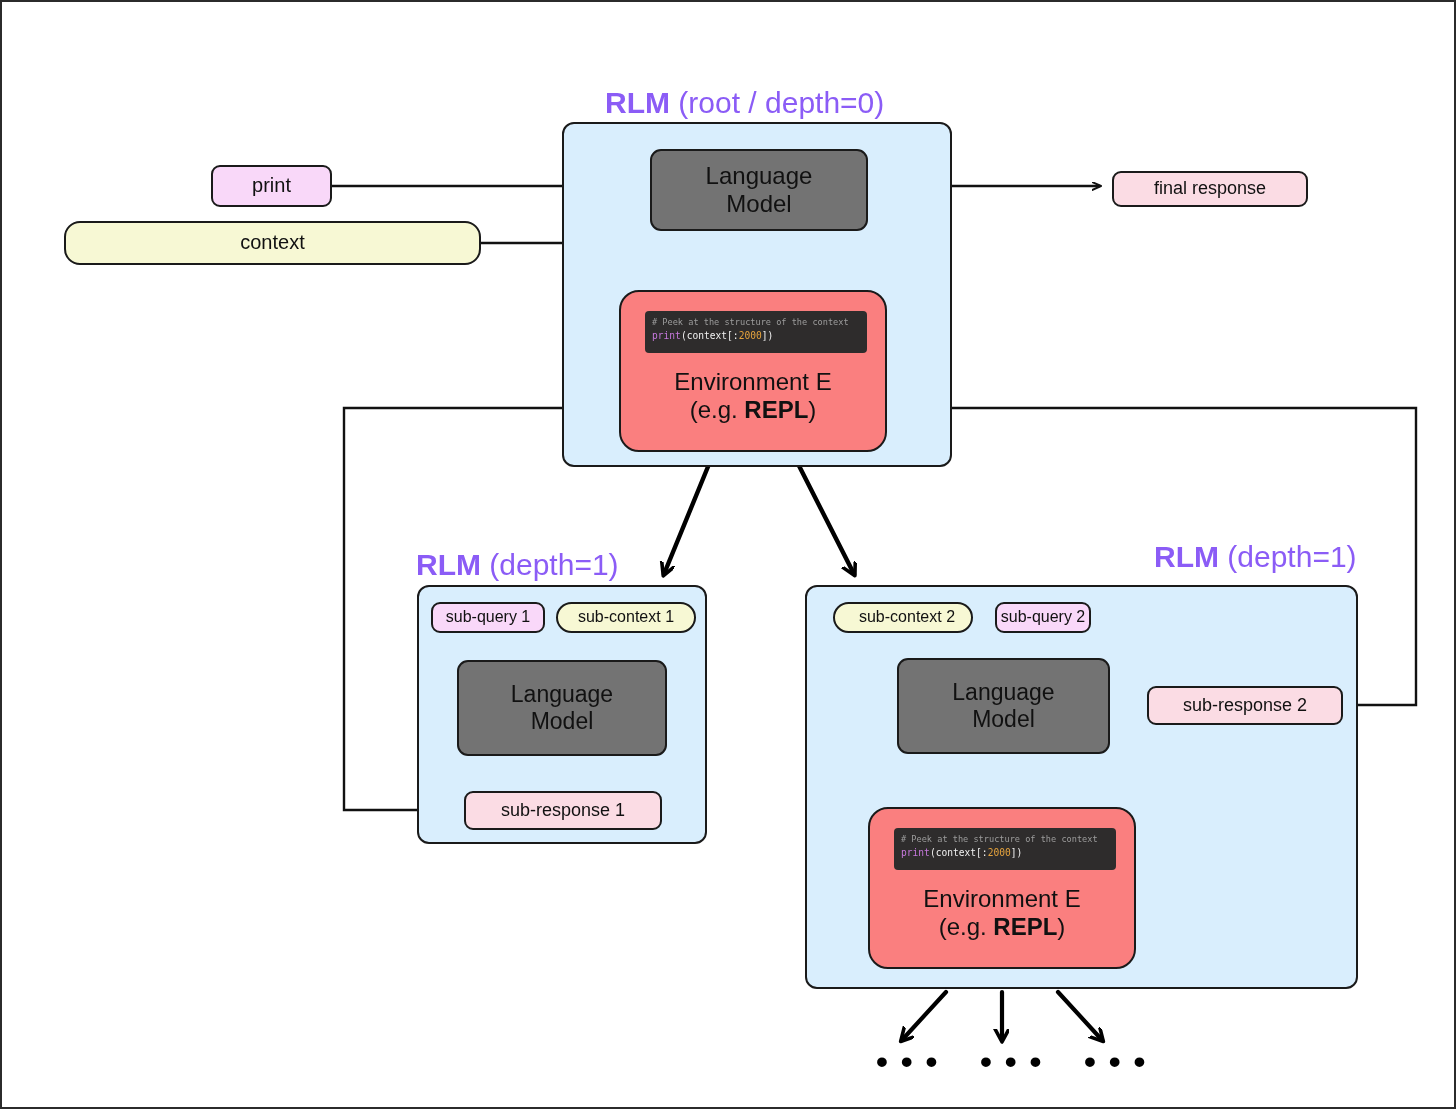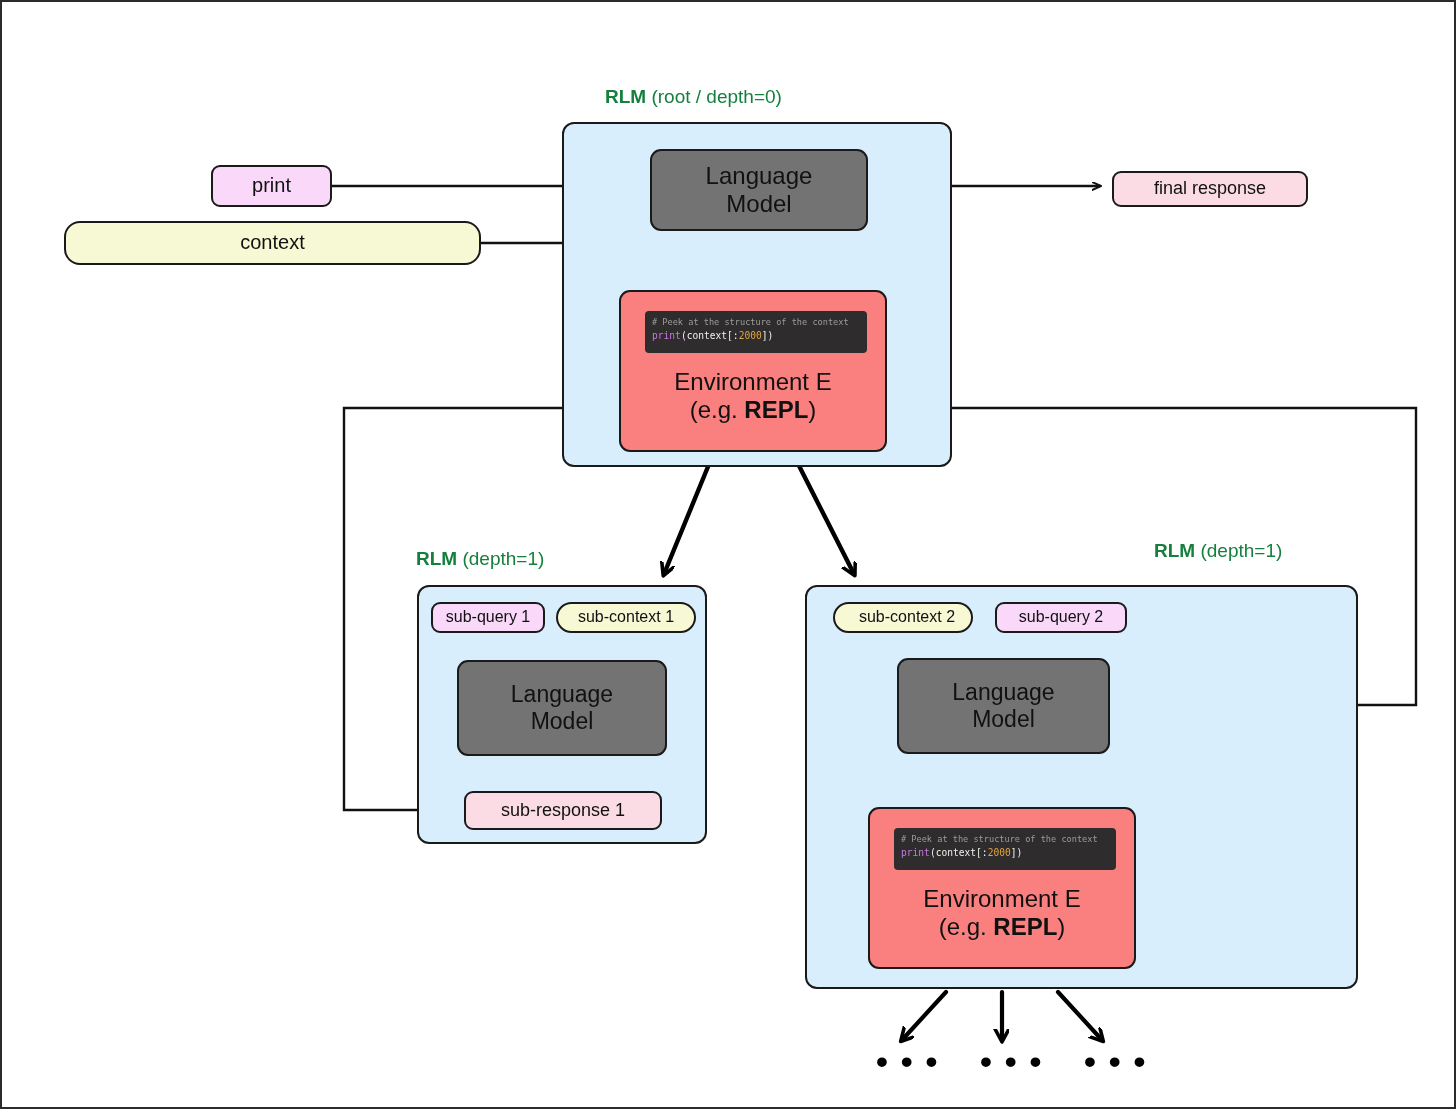--- a/index.html
+++ b/index.html
@@ -39,31 +39,31 @@
   }
   .container-rlm {
     position: absolute;
     box-sizing: border-box;
     background: #d9eefd;
     border: 2.5px solid #1a1a1a;
     border-radius: 12px;
   }
   .title {
     position: absolute;
-    font-size: 19px;
-    color: #15803d;
+    font-size: 30px;
+    color: #8b5cf6;
     white-space: nowrap;
   }
   .title b { font-weight: bold; }
   .title span.reg { font-weight: normal; }
 
   .box-query   { background: #f9d8f9; border-radius: 9px; }
   .box-context { background: #f7f8d4; border-radius: 16px; }
   .box-lm      { background: #737373; border-radius: 11px; }
-  .box-env     { background: #fa7f7f; border-radius: 11px; flex-direction: column; }
+  .box-env     { background: #fa7f7f; border-radius: 20px; flex-direction: column; }
   .box-resp    { background: #fbdce4; border-radius: 9px; }
 
   .code {
     position: absolute;
     background: #2e2c2c;
     border-radius: 4px;
     font-family: "DejaVu Sans Mono", monospace;
     color: #f2f2f2;
     box-sizing: border-box;
     text-align: left;
@@ -214,29 +214,32 @@
   <div class="node box-resp" style="left:462px; top:789px; width:198px; height:39px; font-size:18px;align-items:center;">
     <span>sub-response 1</span>
   </div>
 
   <div class="container-rlm" style="left:803px; top:583px; width:553px; height:404px;"></div>
 
   <div class="node box-context" style="left:831px; top:600px; width:140px; height:31px; font-size:16px;padding-left:8px;">
     <span>sub-context 2</span>
   </div>
 
-  <div class="node box-query" style="left:993px; top:600px; width:132px; height:31px; font-size:16px;">
+  <div class="node box-query" style="left:993px; top:600px; width:96px; height:31px; font-size:16px;">
     <span>sub-query 2</span>
   </div>
 
   <div class="node box-lm" style="left:895px; top:656px; width:213px; height:96px; font-size:23px; flex-direction:column;">
     <span>Language</span>
     <span>Model</span>
   </div>
 
+  <div class="node box-resp" style="left:1145px; top:684px; width:196px; height:39px; font-size:18px;">
+    <span>sub-response 2</span>
+  </div>
 
   <div class="node box-env" style="left:866px; top:805px; width:268px; height:162px; font-size:24px;">
     <div class="code" style="left:24px; top:19px; width:222px; height:42px; padding:5px 7px; font-size:8.6px; line-height:1.55;">
       <div>
         <span class="comment"># Peek at the structure of the context</span>
       </div>
       <div style="font-size:9.6px;">
         <span class="fn">print</span><span class="plain">(context[:</span><span class="num">2000</span><span class="plain">])</span>
       </div>
     </div>

